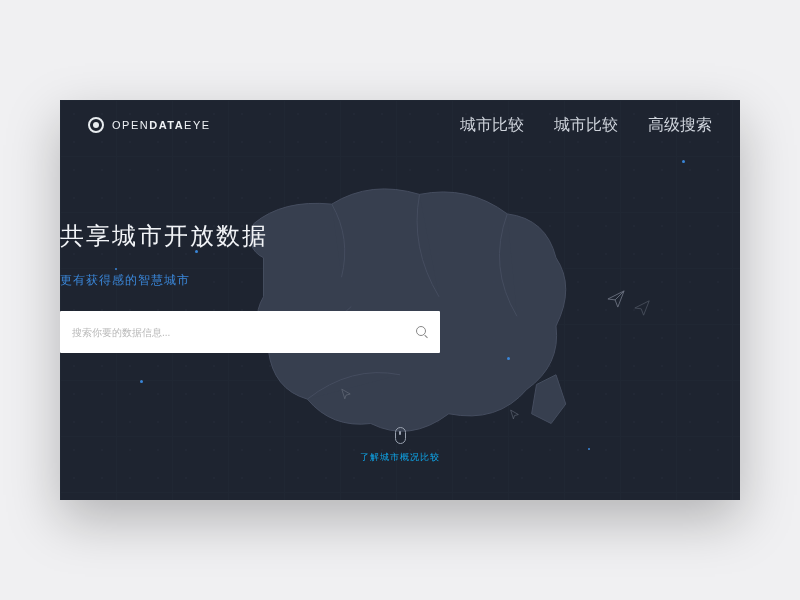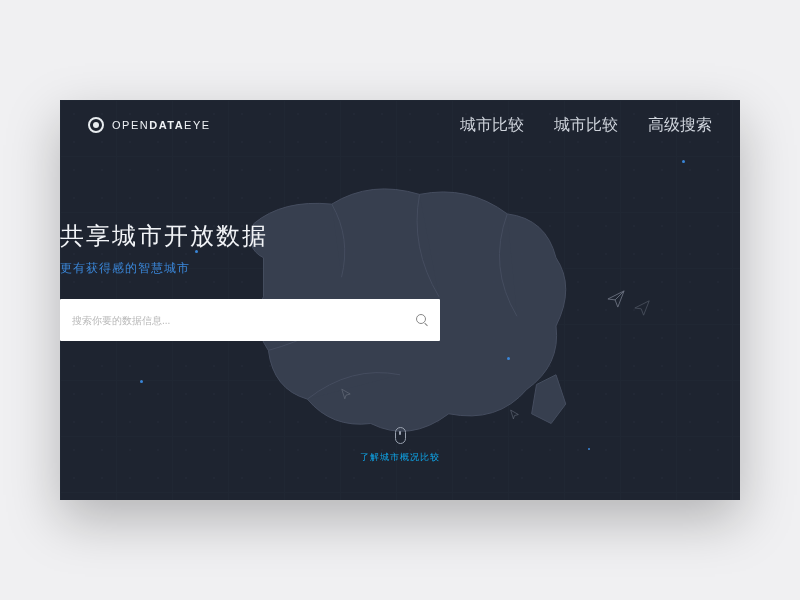--- a/index.html
+++ b/index.html
@@ -106,21 +106,21 @@
   }
   .title {
     color: #f2f4f7;
     font-size: 24px;
     font-weight: 300;
     letter-spacing: 2px;
   }
   .subtitle {
     color: #3a86d8;
     font-size: 12px;
-    margin-top: 8px;
+    margin-top: 20px;
     letter-spacing: 1px;
   }
   .search {
     margin-top: 22px;
     width: 380px;
     height: 42px;
     background: #fff;
     display: flex;
     align-items: center;
     padding: 0 12px;

